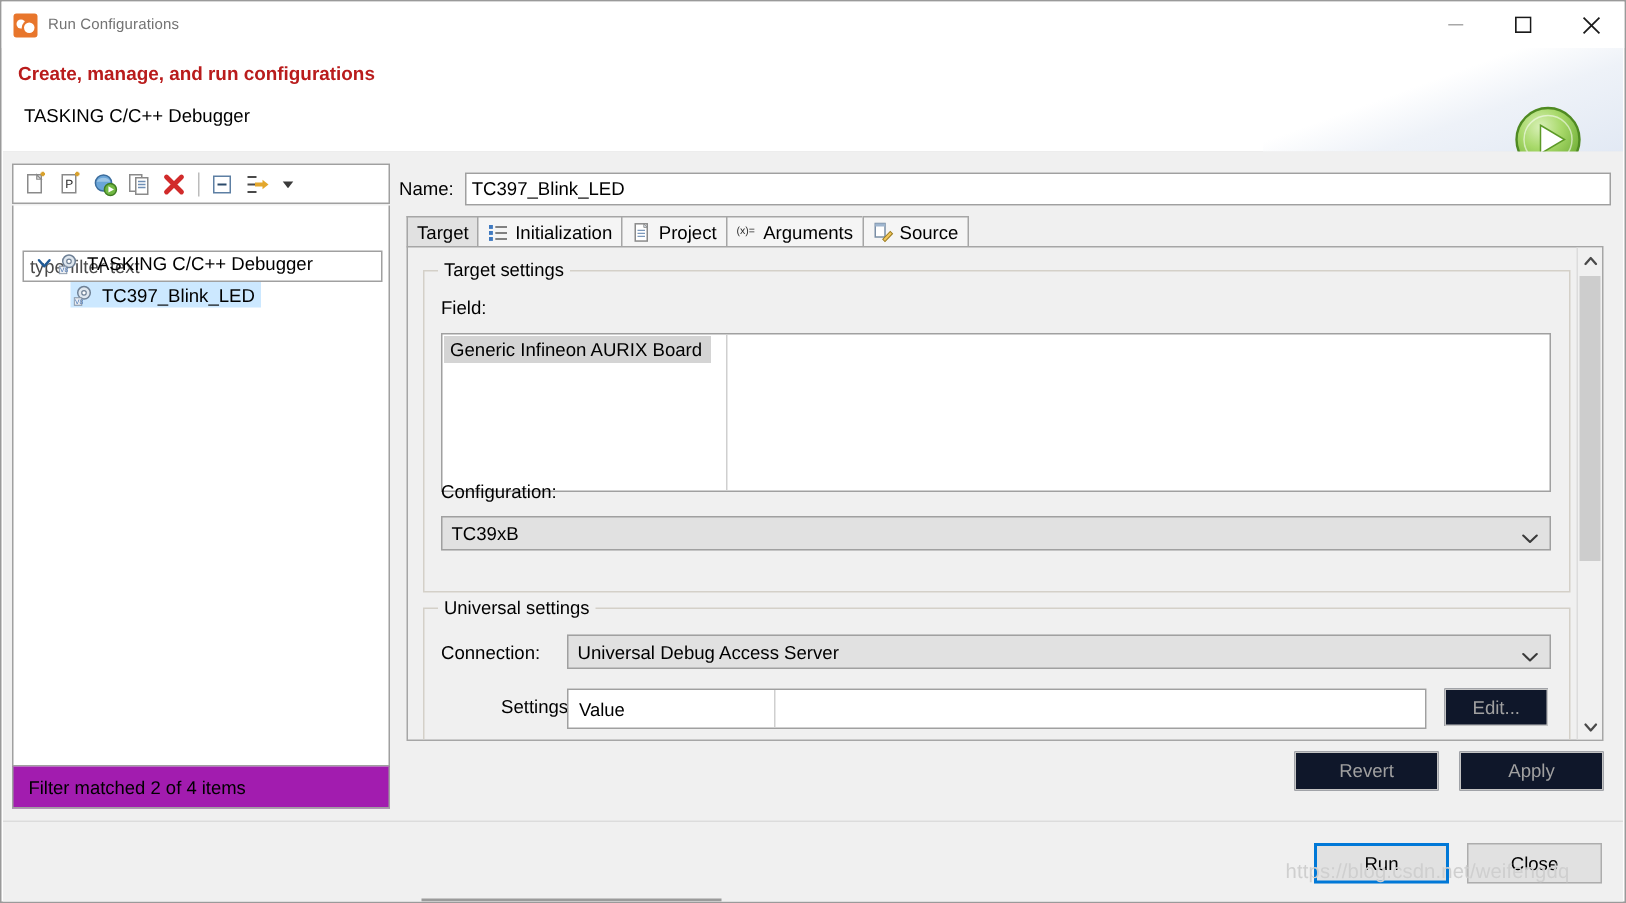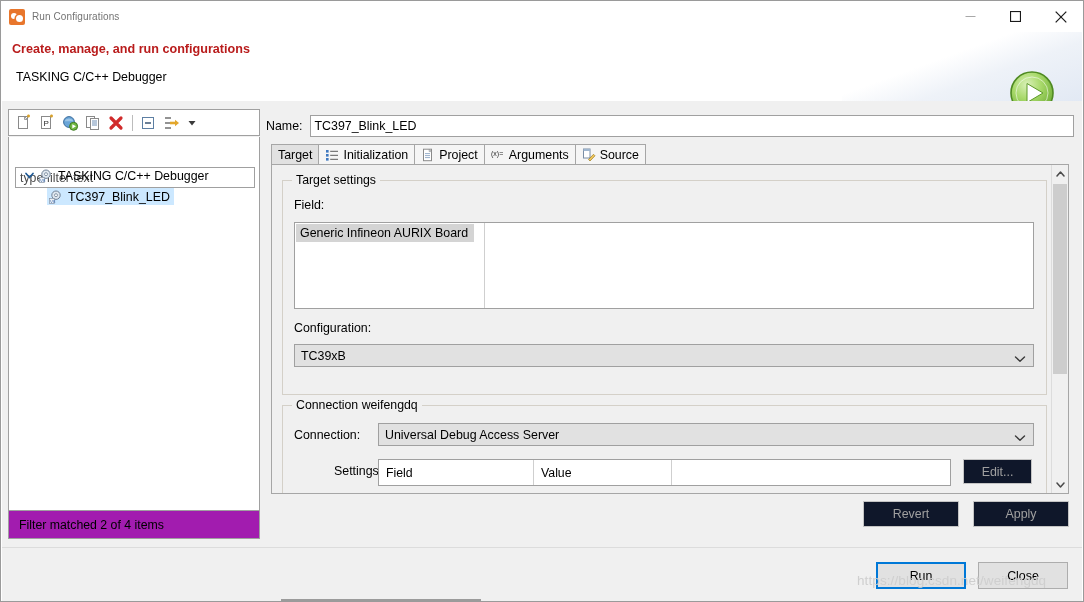--- a/index.html
+++ b/index.html
@@ -485,54 +485,53 @@
           <span>Source</span>
         </div>
       </div>
 
       <div class="tab-content">
 
         <div class="group" id="grp-target">
           <span class="g-title">Target settings</span>
           <span class="lbl" style="left:11px; top:17px;">Field:</span>
 
-          <div class="list-box" style="left:11px; top:41px; width:740px; height:87px;">
+          <div class="list-box" style="left:11px; top:41px; width:740px; height:106px;">
             <div class="list-col-div" style="left:189px;"></div>
             <div class="list-item">
               <span>Generic Infineon AURIX Board</span>
             </div>
           </div>
 
           <span class="lbl" style="left:11px; top:140px;">Configuration:</span>
           <div class="combo" style="left:11px; top:163px; width:740px; height:23px;">
             <span>TC39xB</span>
             <span class="arrow">
               <svg width="12" height="8" viewBox="0 0 12 8">
                   <polyline points="1.5,2 6,6.3 10.5,2" fill="none" stroke="#3a3a3a" stroke-width="1.4" stroke-linecap="round" stroke-linejoin="round"></polyline>
                 </svg>
             </span>
           </div>
         </div>
 
         <div class="group" id="grp-conn">
-          <span class="g-title">Connection weifengdq</span>
+          <span class="g-title">Universal settings</span>
 
           <span class="lbl" style="left:11px; top:22px;">Connection:</span>
           <div class="combo" style="left:95px; top:17px; width:656px; height:23px;">
             <span>Universal Debug Access Server</span>
             <span class="arrow">
               <svg width="12" height="8" viewBox="0 0 12 8">
                   <polyline points="1.5,2 6,6.3 10.5,2" fill="none" stroke="#3a3a3a" stroke-width="1.4" stroke-linecap="round" stroke-linejoin="round"></polyline>
                 </svg>
             </span>
           </div>
 
           <span class="lbl" style="left:11px; top:58px;margin-left:40px;">Settings:</span>
           <div class="tbl" style="left:95px; top:53px; width:573px; height:27px;">
-            <div class="th" style="width:155px;">Field</div>
             <div class="th" style="width:138px;">Value</div>
             <div class="th" style="flex:1;"></div>
           </div>
           <div class="btn disabled" style="position:absolute; left:680px; top:53px; width:69px; height:25px;">
             <span>Edit...</span>
           </div>
         </div>
 
         <div class="vscroll">
           <div class="vs-arrow vs-up">

